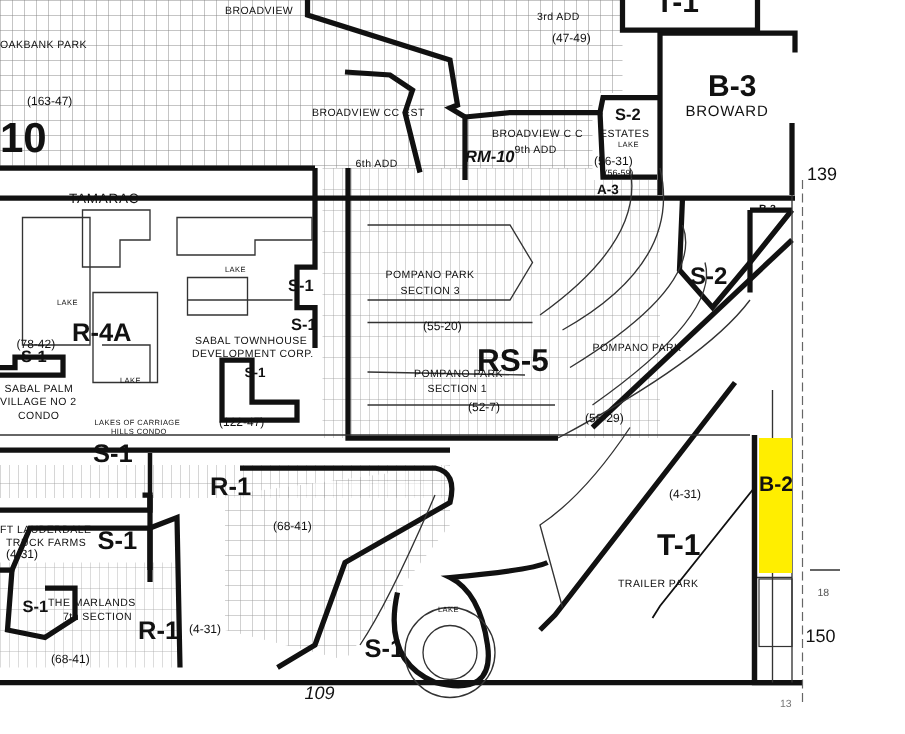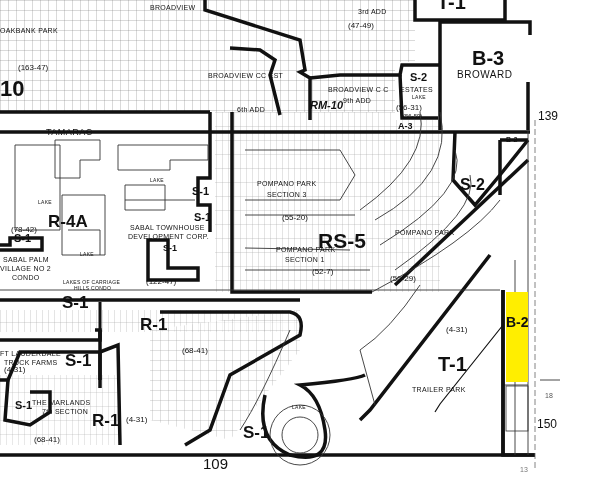--- a/index.html
+++ b/index.html
@@ -115,21 +115,21 @@
     <path d="M245 270 L370 270"></path>
   </g>
 
   <rect x="506" y="292" width="22" height="90" fill="#ffee00"></rect>
   <path d="M503 290 L503 455" stroke="#111" stroke-width="3.5"></path>
   <rect x="506" y="386" width="22" height="45" fill="none" stroke="#333" stroke-width="0.8"></rect>
 
   <path d="M535 120 L535 470" stroke="#666" stroke-width="0.8" stroke-dasharray="6 3"></path>
 </svg>
 
-<div class="lbl zone-lg" style="left:0px;top:78px;font-size:22px;">10</div>
+<div class="lbl zone-lg" style="left:0px;top:78px;font-size:28px;">10</div>
 <div class="lbl zone-sm" style="left:310px;top:100px;font-style:italic;">RM-10</div>
 <div class="lbl zone-lg" style="left:437px;top:-8px;">T-1</div>
 <div class="lbl zone-lg" style="left:472px;top:48px;">B-3</div>
 <div class="lbl name" style="left:457px;top:70px;font-size:10px;">BROWARD</div>
 <div class="lbl zone-sm" style="left:410px;top:72px;">S-2</div>
 <div class="lbl name-sm" style="left:400px;top:86px;">ESTATES</div>
 <div class="lbl name-sm" style="left:412px;top:95px;font-size:5px;">LAKE</div>
 <div class="lbl zone-sm" style="left:398px;top:122px;font-size:9px;">A-3</div>
 <div class="lbl zone-sm" style="left:506px;top:136px;font-size:7px;">B-2</div>
 <div class="lbl zone-md" style="left:460px;top:177px;font-size:16px;">S-2</div>
@@ -172,31 +172,31 @@
 <div class="lbl name-sm" style="left:0px;top:350px;">FT LAUDERDALE</div>
 <div class="lbl name-sm" style="left:4px;top:359px;">TRUCK FARMS</div>
 <div class="lbl name-sm" style="left:32px;top:399px;">THE MARLANDS</div>
 <div class="lbl name-sm" style="left:42px;top:408px;">7th SECTION</div>
 <div class="lbl name-sm" style="left:38px;top:200px;font-size:5px;">LAKE</div>
 <div class="lbl name-sm" style="left:80px;top:252px;font-size:5px;">LAKE</div>
 <div class="lbl name-sm" style="left:150px;top:178px;font-size:5px;">LAKE</div>
 <div class="lbl name-sm" style="left:292px;top:405px;font-size:5px;">LAKE</div>
 
 <div class="lbl plat" style="left:18px;top:64px;">(163-47)</div>
-<div class="lbl plat" style="left:348px;top:22px;">(47-49)</div>
+<div class="lbl plat" style="left:368px;top:22px;">(47-49)</div>
 <div class="lbl plat" style="left:360px;top:104px;padding-left:36px;">(56-31)</div>
 <div class="lbl plat" style="left:403px;top:113px;font-size:6px;">(56-59)</div>
 <div class="lbl plat" style="left:11px;top:226px;">(78-42)</div>
 <div class="lbl plat" style="left:146px;top:278px;">(122-47)</div>
 <div class="lbl plat" style="left:282px;top:214px;text-align:center;">(55-20)</div>
 <div class="lbl plat" style="left:312px;top:268px;">(52-7)</div>
 <div class="lbl plat" style="left:390px;top:275px;">(56-29)</div>
 <div class="lbl plat" style="left:4px;top:366px;">(4-31)</div>
 <div class="lbl plat" style="left:126px;top:416px;">(4-31)</div>
 <div class="lbl plat" style="left:446px;top:326px;">(4-31)</div>
 <div class="lbl plat" style="left:182px;top:347px;">(68-41)</div>
 <div class="lbl plat" style="left:34px;top:436px;">(68-41)</div>
 
 <div class="lbl num" style="left:538px;top:110px;">139</div>
 <div class="lbl num" style="left:537px;top:418px;">150</div>
-<div class="lbl num" style="left:203px;top:456px;font-size:15px;">109</div>
+<div class="lbl num" style="left:203px;top:456px;font-size:12px;font-style:italic;">109</div>
 <div class="lbl num" style="left:520px;top:466px;font-size:7px;color:#777;">13</div>
 <div class="lbl num" style="left:545px;top:392px;font-size:7px;color:#555;">18</div>
 
 </body></html>

